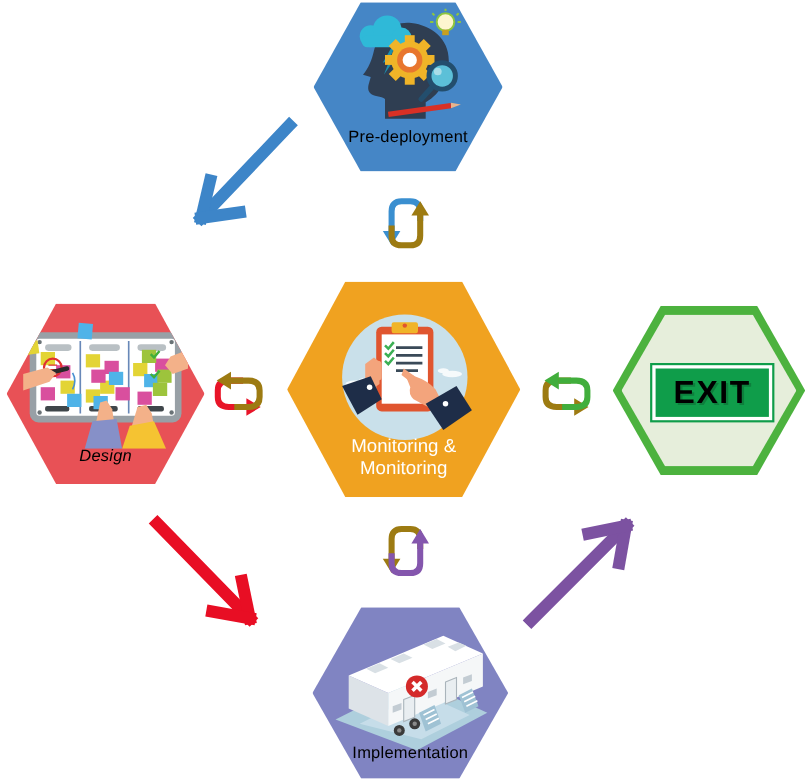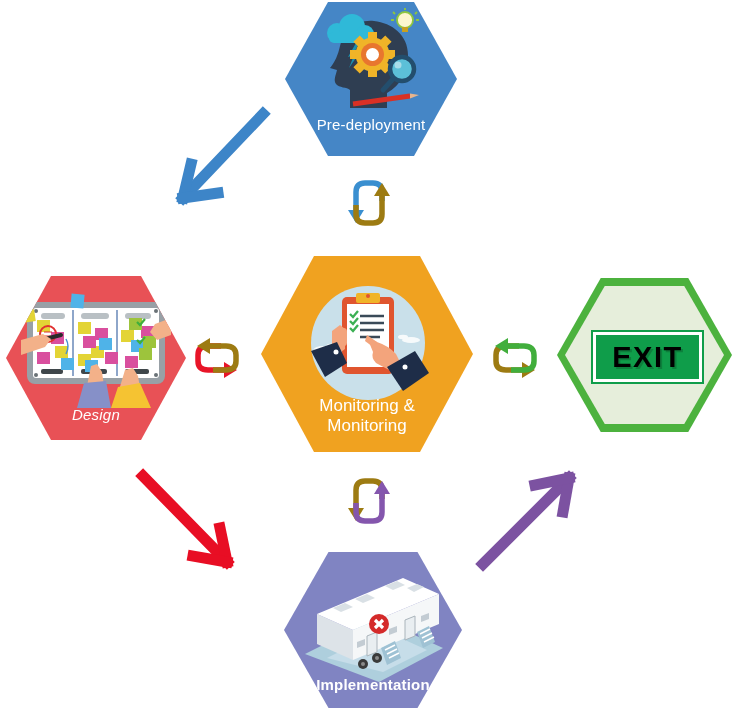--- a/index.html
+++ b/index.html
@@ -1,19 +1,19 @@
 <!DOCTYPE html>
 <html><head>
 <meta charset="utf-8">
 <style>
   html,body{margin:0;padding:0;background:#ffffff;}
   body{font-family:"Liberation Sans",sans-serif;}
   .canvas{position:relative;width:732px;height:708px;background:#ffffff;overflow:hidden;}
   .hex{position:absolute;clip-path:polygon(25% 0%,75% 0%,100% 50%,75% 100%,25% 100%,0% 50%);}
-  .hex-label{position:absolute;left:0;width:100%;text-align:center;color:#ffffff;
+  .hex-label{position:absolute;left:0;width:100%;text-align:center;color:#000000;
              font-size:15px;letter-spacing:.2px;}
   .hex-label-2line{position:absolute;left:0;width:100%;text-align:center;color:#ffffff;
              font-size:17px;line-height:20px;}
   .abs{position:absolute;}
   .exit-sign{position:absolute;width:103px;height:44px;border:3px solid #ffffff;
              box-shadow:0 0 0 2px #0f9d4a;display:flex;align-items:center;justify-content:center;}
   .exit-sign span{color:#000000;font-weight:bold;font-size:29px;letter-spacing:1.5px;
              text-shadow:2px 2px 0 rgba(10,90,45,.45);}
   svg{display:block;}
 </style>
@@ -152,21 +152,21 @@
         <polygon fill="#1e2d48" points="84,84 112,68 126,90 100,108"></polygon>
         <circle cx="102" cy="84" r="2.5" fill="#ffffff"></circle>
       </g>
     </svg>
     <div class="hex-label-2line" style="top:140px;">
       <div>Monitoring &amp;</div>
       <div>Monitoring</div>
     </div>
   </div>
 
-  <div class="hex" style="left: 284px; top: 552px; width: 178px; height: 156px; background-color: rgb(128, 132, 194); font-weight: bold;">
+  <div class="hex" style="left: 284px; top: 552px; width: 178px; height: 156px; background-color: rgb(128, 132, 194);">
     <svg class="abs" style="left:9px;top:14px;" width="160" height="118" viewBox="0 0 160 118">
       <polygon fill="#aecfdd" points="12,88 84,52 150,82 86,116"></polygon>
       <polygon fill="#c6dde9" points="34,92 90,64 134,84 90,106"></polygon>
       <polygon fill="#dde3e8" points="24,48 60,64 60,94 24,78"></polygon>
       <polygon fill="#f5f7f8" points="60,64 146,28 146,58 60,94"></polygon>
       <polygon fill="#ffffff" points="24,48 110,12 146,28 60,64"></polygon>
       <g fill="#d9e0e5">
         <polygon points="40,42 52,37 60,41 48,46"></polygon>
           <polygon points="62,33 74,28 82,32 70,37"></polygon>
         <polygon points="92,20 104,15 112,19 100,24"></polygon>

